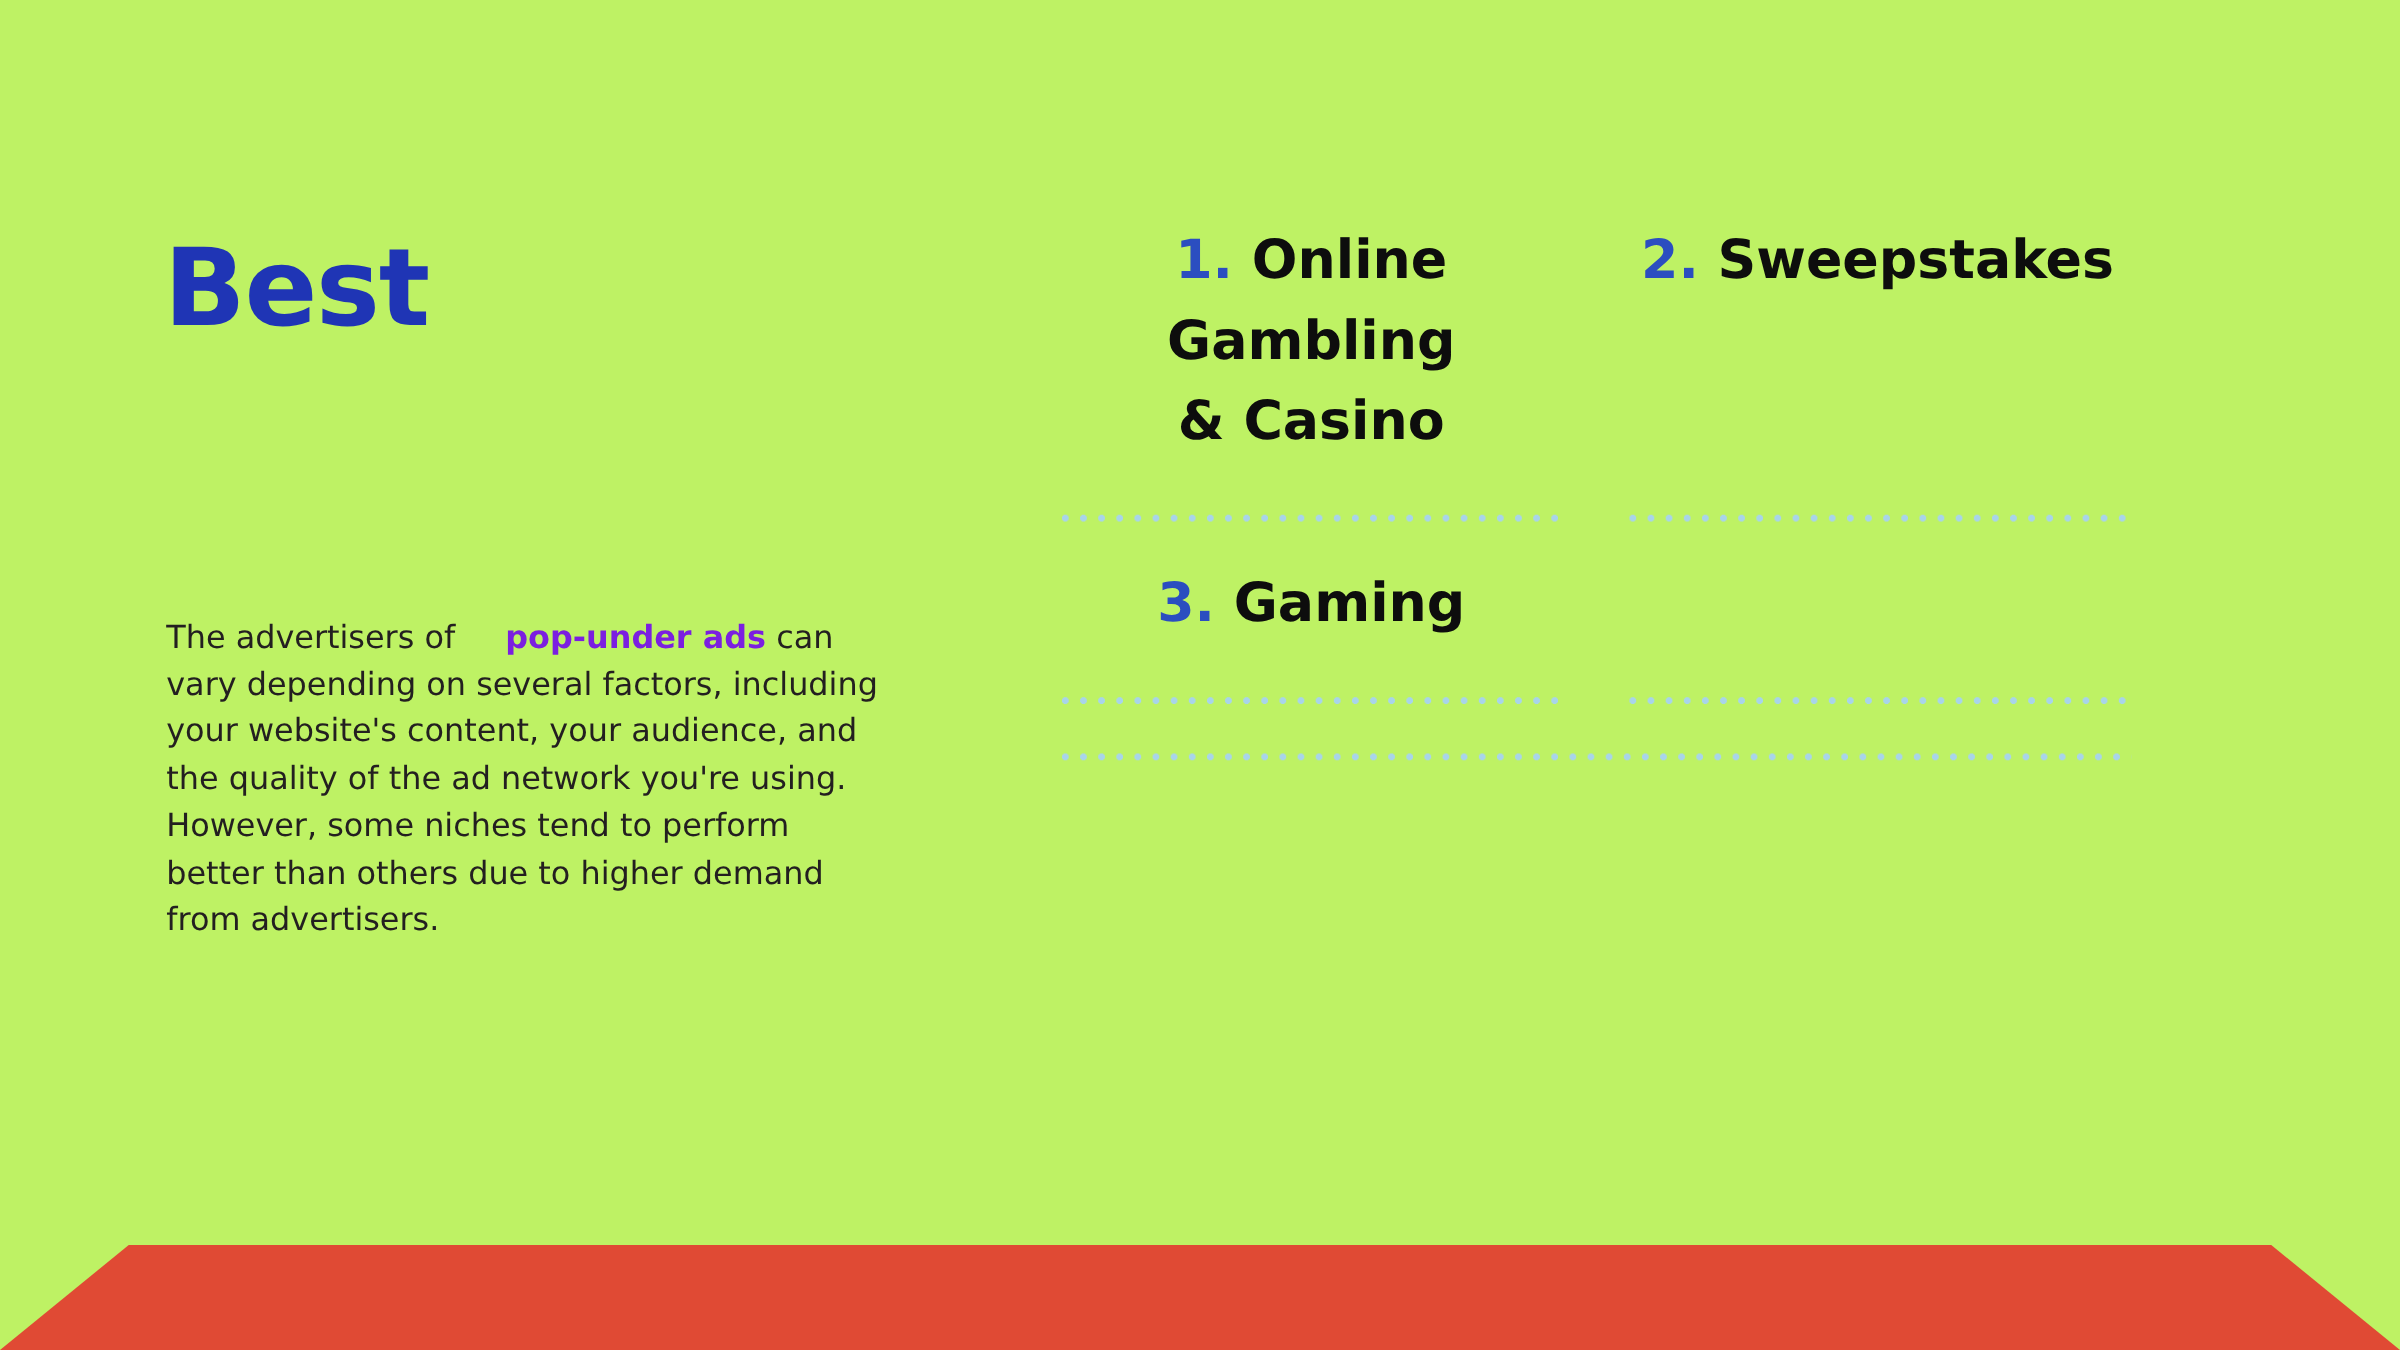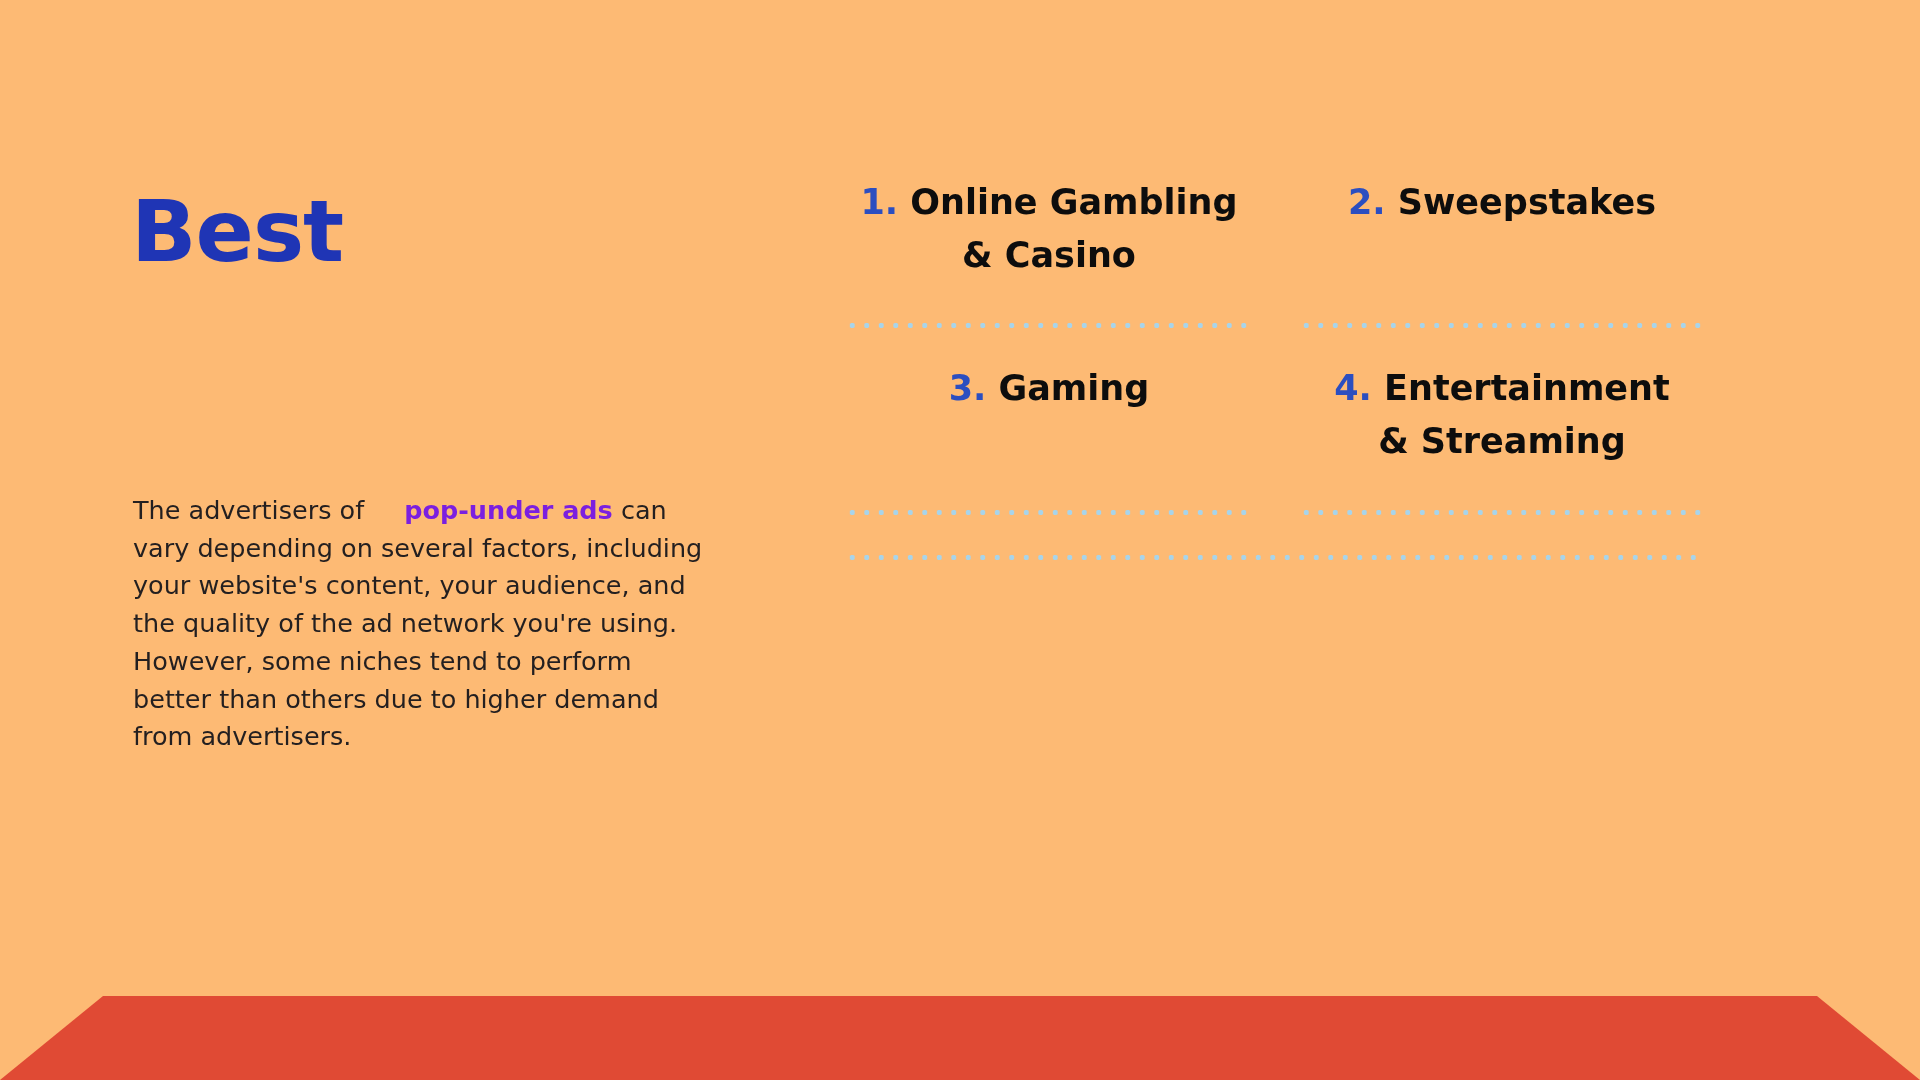--- a/index.html
+++ b/index.html
@@ -11,21 +11,21 @@
     width: 1920px;
     height: 1080px;
     position: relative;
     overflow: hidden;
     font-family: "Liberation Sans", sans-serif;
   }
 
   .slide {
     position: absolute;
     inset: 0;
-    background: #fdba74;
+    background: #bef264;
   }
 
   
   .left-col {
     position: absolute;
     left: 131px;
     top: 170px;
     width: 570px;
   }
   .headline {
@@ -71,21 +71,21 @@
     width: 50%;
     position: relative;
   }
   .niche-cell.left-cell  { padding-right: 22px; }
   .niche-cell.right-cell { padding-left: 24px; }
 
   .niche-title {
     text-align: center;
     font-family: "DejaVu Sans", sans-serif;
     font-weight: 700;
-    font-size: 35px;
+    font-size: 43px;
     line-height: 1.5;
     color: #0d0d0d;
     margin: 0;
     white-space: pre-line;
   }
   .niche-num {
     color: #2b4ec0;
     font-weight: 700;
   }
 
@@ -159,24 +159,20 @@
       </div>
       <div class="sep-half right-cell">
         <div class="dots" style="background-image: radial-gradient(circle, rgb(168, 212, 234) 2.6px, rgba(0, 0, 0, 0) 2.9px);"></div>
       </div>
     </div>
 
     <div class="niche-row row-2">
       <div class="niche-cell left-cell">
         <p class="niche-title" style="color: rgb(13, 13, 13);"><span class="niche-num" style="color: rgb(43, 78, 192);">3.</span> <span>Gaming</span></p>
       </div>
-      <div class="niche-cell right-cell">
-        <p class="niche-title" style="color: rgb(13, 13, 13);"><span class="niche-num" style="color: rgb(43, 78, 192);">4.</span> <span>Entertainment
-&amp; Streaming</span></p>
-      </div>
     </div>
 
     <div class="sep-row sep-2">
       <div class="sep-half left-cell">
         <div class="dots" style="background-image: radial-gradient(circle, rgb(168, 212, 234) 2.6px, rgba(0, 0, 0, 0) 2.9px);"></div>
       </div>
       <div class="sep-half right-cell">
         <div class="dots" style="background-image: radial-gradient(circle, rgb(168, 212, 234) 2.6px, rgba(0, 0, 0, 0) 2.9px);"></div>
       </div>
     </div>

